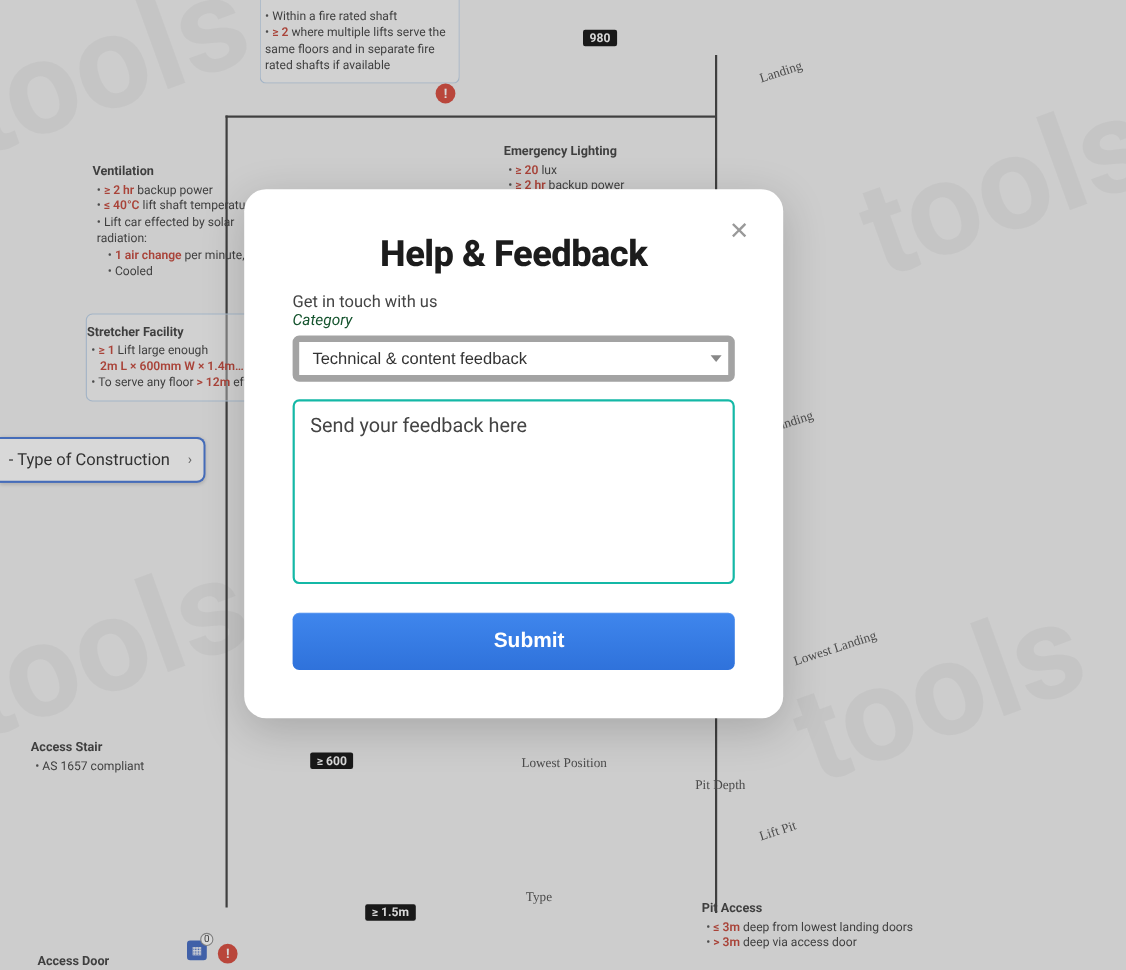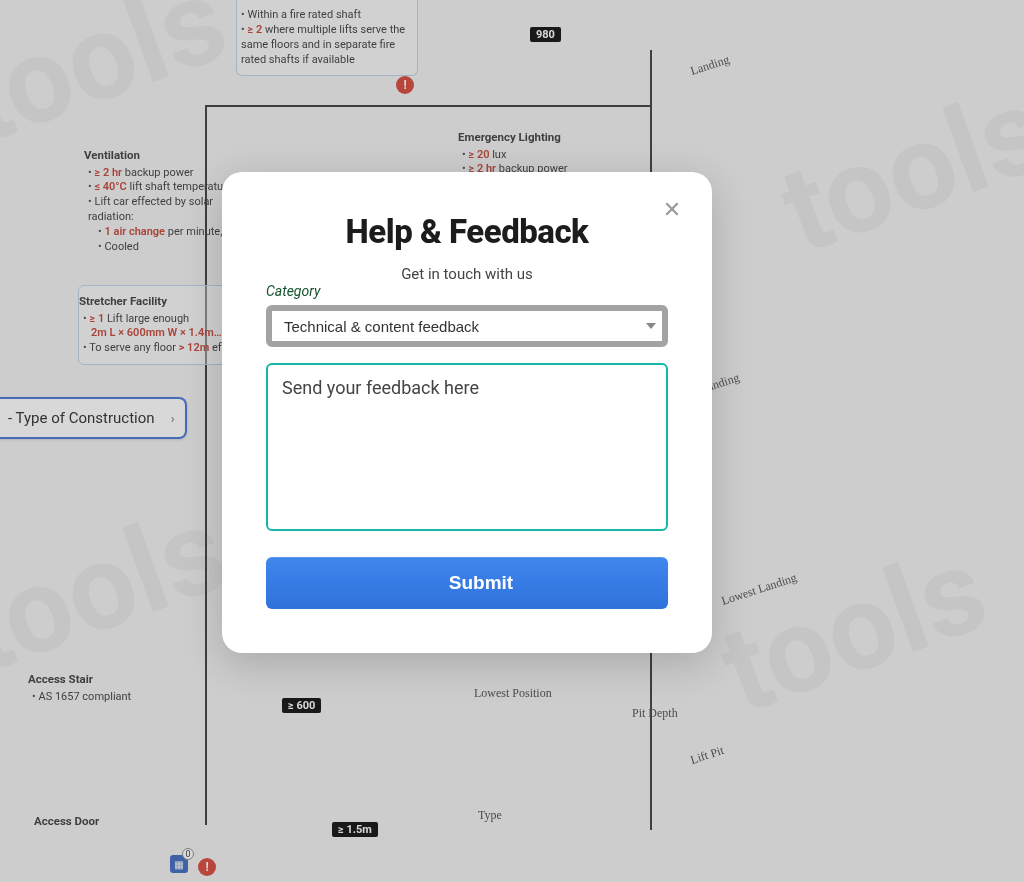--- a/index.html
+++ b/index.html
@@ -76,21 +76,21 @@
     position: absolute; left: 222px; top: 172px; width: 490px;
     background: #fff; border-radius: 20px; padding: 40px 44px 44px;
     box-shadow: 0 10px 40px rgba(0,0,0,0.18);
     z-index: 10;
   }
   .modal-title {
     font-size: 33px; font-weight: 800; text-align: center; color: #1c1c1c;
     letter-spacing: -0.5px;
   }
   .modal-sub {
-    text-align: center; font-size: 15px; color: #444; margin-top: 14px;
+    text-align: left; font-size: 15px; color: #444; margin-top: 14px;
   }
   .modal-close {
     position: absolute; top: 24px; right: 26px; width: 28px; height: 28px;
     display: flex; align-items: center; justify-content: center;
     background: none; border: none; font-size: 22px; color: #999; cursor: pointer;
   }
   .form-label {
     font-size: 14px; color: #14532d; margin-bottom: 6px; display: block; font-style: italic;
   }
   .select {
@@ -190,27 +190,34 @@
     </ul>
   </div>
 
   <div class="callout" style="left:28px; top:672px; width:150px;">
     <div class="title">Access Stair</div>
     <ul>
         <li><span>AS 1657 compliant</span></li>
       </ul>
   </div>
 
-  <div class="callout" style="left:34px; top:814px; width:150px;">
+  <div class="callout" style="left:34px; top:866px; width:150px;">
     <div class="title">Access Door</div>
   </div>
 
+  <div class="callout" style="left:638px; top:818px; width:260px;">
+    <div class="title">Pit Access</div>
+    <ul>
+      <li><span class="red">≤ 3m</span><span> deep</span><span> from lowest landing doors</span></li>
+      <li><span class="red">&gt; 3m</span><span> deep</span><span> via access door</span></li>
+    </ul>
+  </div>
 
   <div class="dim-badge" style="left:530px; top:27px;">980</div>
-  <div class="dim-badge" style="left:282px; top:698px;">≥ 600</div>
+  <div class="dim-badge" style="left:282px; top:684px;">≥ 600</div>
   <div class="dim-badge" style="left:332px; top:822px;">≥ 1.5m</div>
 
   <span class="sketch-label" style="left:690px; top:58px;">Landing</span>
   <span class="sketch-label" style="left:700px; top:376px;">Landing</span>
   <span class="sketch-label" style="left:720px; top:582px;">Lowest Landing</span>
   <span class="sketch-label" style="left:474px; top:686px; transform:rotate(0);">Lowest Position</span>
   <span class="sketch-label" style="left:632px; top:706px; transform:rotate(0);">Pit Depth</span>
   <span class="sketch-label" style="left:690px; top:748px;">Lift Pit</span>
   <span class="sketch-label" style="left:478px; top:808px; transform:rotate(0);">Type</span>
 

